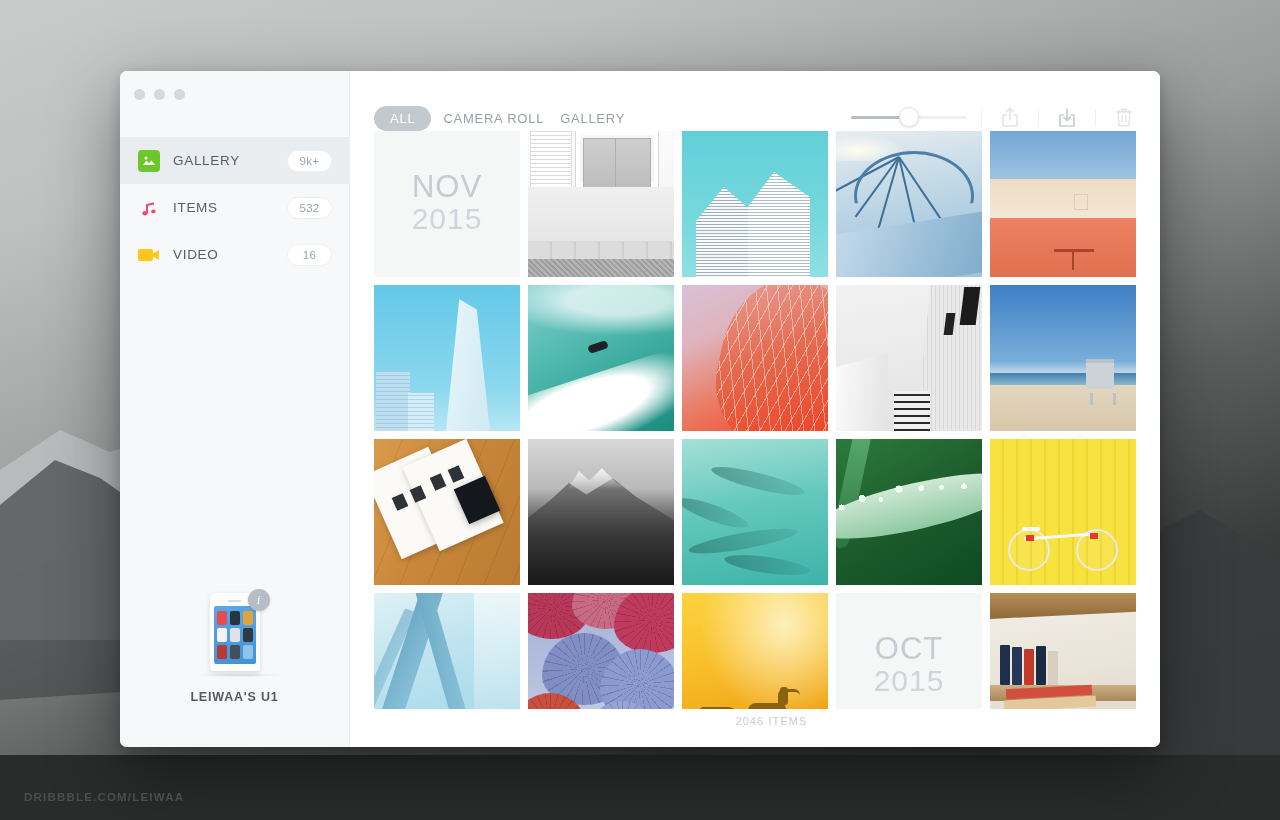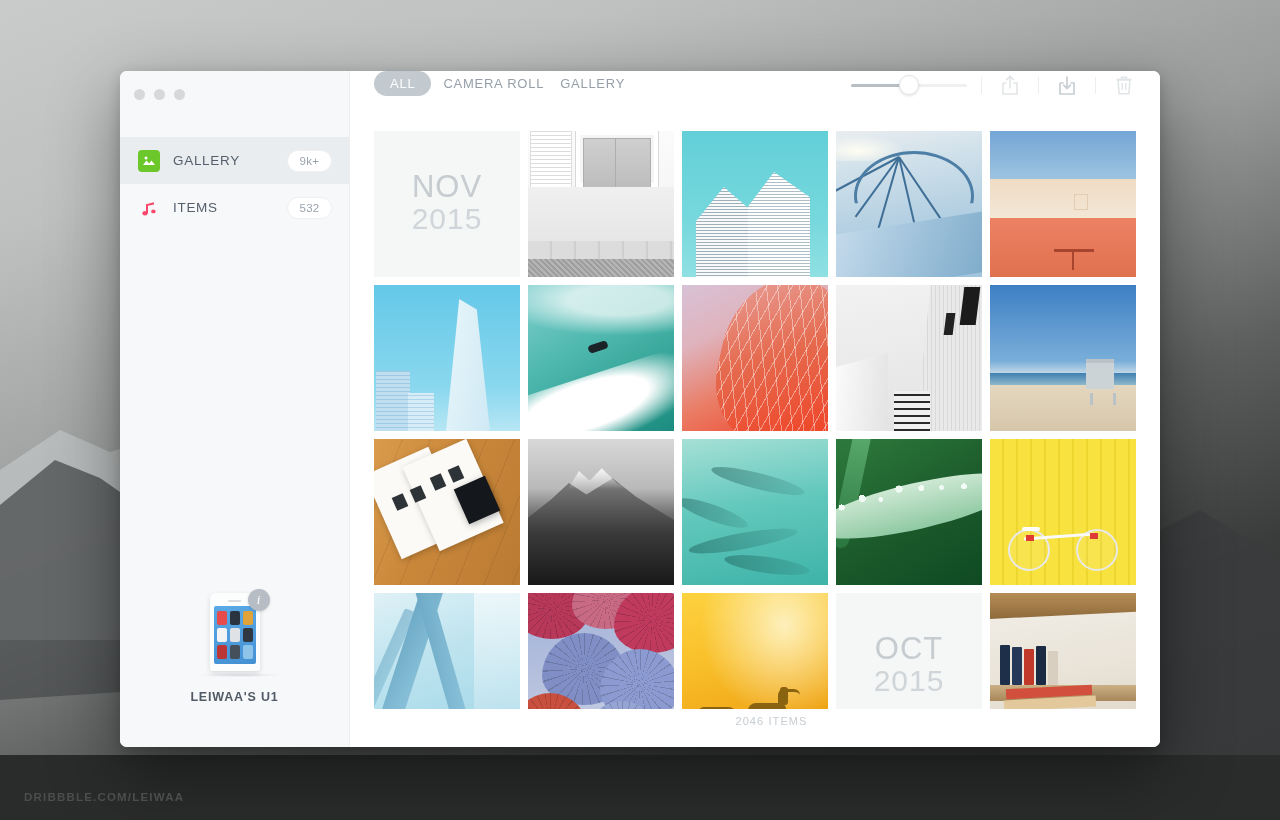--- a/index.html
+++ b/index.html
@@ -104,21 +104,21 @@
   .disconnect {
     display:inline-flex; align-items:center; gap:9px;
     height:30px; padding:0 20px; border-radius:15px;
     background:#fff; border:1px solid #e7eaed;
     font-size:11.5px; letter-spacing:1px; color:#8d959e; cursor:pointer;
   }
 
   
   #main { flex:1; display:flex; flex-direction:column; background:#fff; min-width:0; }
   .toolbar {
-    height:60px; flex:0 0 60px; display:flex; align-items:flex-start;
+    height:60px; flex:0 0 60px; display:flex; align-items:flex-end;
     padding:0 22px 0 24px;
   }
   .tabs { display:flex; align-items:center; gap:8px; }
   .tab {
     font-size:13px; letter-spacing:.75px; color:#97a0a9; cursor:pointer;
     padding:0 4px;
   }
   .tab.active {
     background:#c3cacf; color:#fdfdfd; border-radius:13px;
     padding:6px 16px; line-height:1;
@@ -562,20 +562,30 @@
             <svg width="20" height="20" viewBox="0 0 20 20">
               <path d="M7 15.2V6.2l8-1.9v2.2L9 7.8v7.4z" fill="#f8476b"></path>
               <ellipse cx="6" cy="15.3" rx="2.6" ry="2.2" fill="#f8476b"></ellipse>
               <ellipse cx="14.4" cy="13.4" rx="2.2" ry="1.9" fill="#f8476b"></ellipse>
             </svg>
           </span>
           <span class="nav-label">ITEMS</span>
           <span class="nav-badge">532</span>
         </div>
 
+        <div class="nav-item">
+          <span class="nav-ico">
+            <svg width="22" height="16" viewBox="0 0 22 16">
+              <rect x="0" y="2" width="15" height="12" rx="2" fill="#ffc61e"></rect>
+              <path d="M15 6.5l6-3.5v10l-6-3.5z" fill="#ffc61e"></path>
+            </svg>
+          </span>
+          <span class="nav-label">VIDEO</span>
+          <span class="nav-badge">16</span>
+        </div>
 
 
 
       </div>
 
       <div class="device">
         <div class="phone-wrap">
           <div class="phone">
             <div class="speaker"></div>
             <div class="screen">

